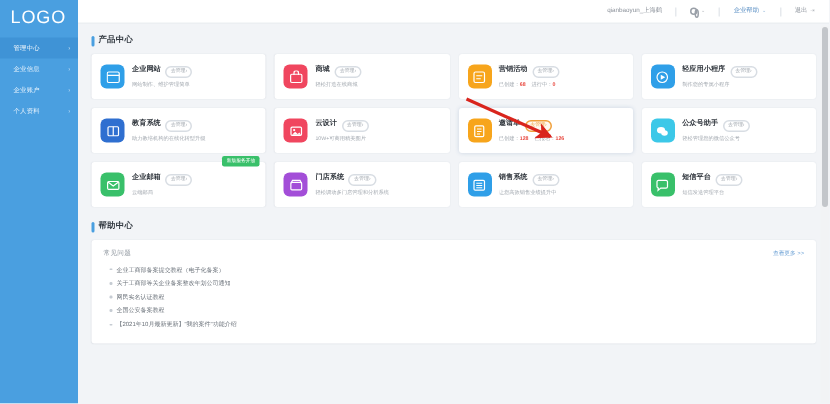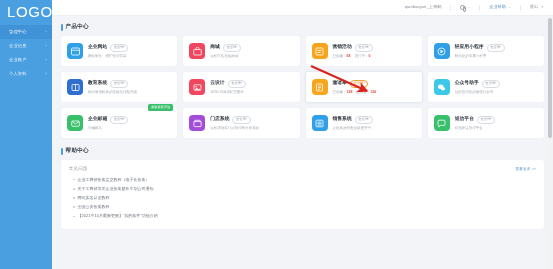--- a/index.html
+++ b/index.html
@@ -17,21 +17,21 @@
     background: #4a9fe0;
     flex-shrink: 0;
     position: relative;
     z-index: 5;
   }
   .logo {
     height: 22px;
     display: flex; align-items: center;
     padding-left: 7px;
     color: #ffffff;
-    font-size: 15px;
+    font-size: 12px;
     letter-spacing: 0.6px;
     font-weight: 400;
   }
   .nav { padding-top: 3px; }
   .nav-item {
     height: 14px;
     display: flex; align-items: center;
     padding-left: 9px; padding-right: 5px;
     color: #eaf4fd;
     font-size: 4.2px;

